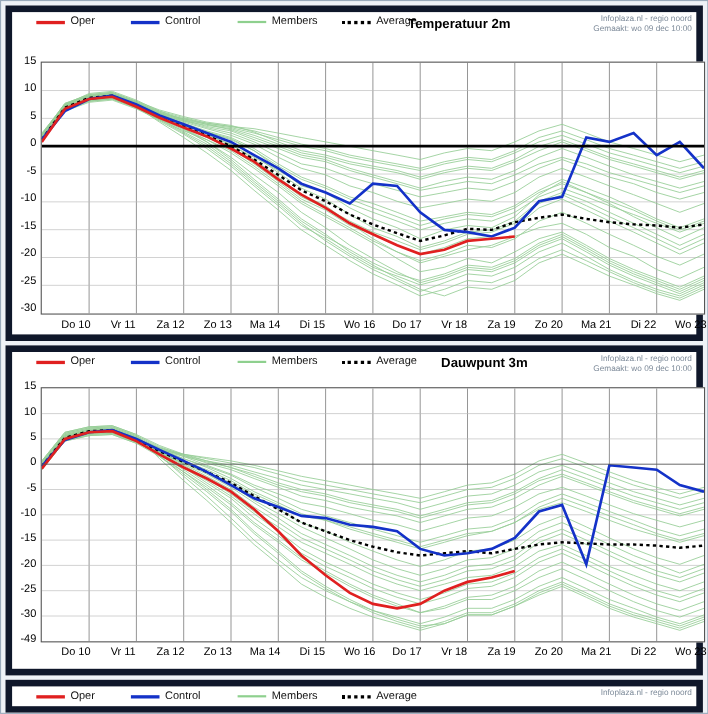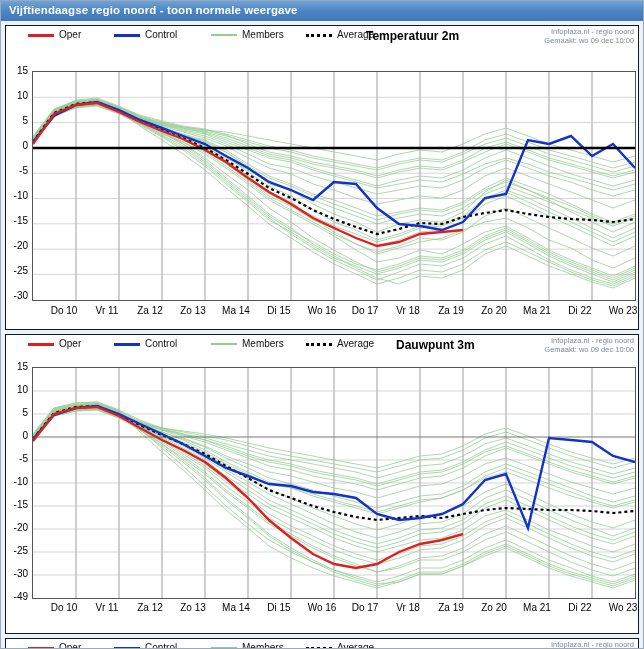--- a/index.html
+++ b/index.html
@@ -25,21 +25,21 @@
     font-weight: bold;
     padding: 3px 8px;
     letter-spacing: .1px;
     white-space: nowrap;
     overflow: hidden;
   }
   .panel {
     position: relative;
     background: #ffffff;
     margin: 4px 4px 0 4px;
-    border: 1px solid #0f172a;
+    border: 6px solid #0f172a;
   }
   .panel-inner { position: relative; width: 100%; height: 100%; }
 
   
   .legend {
     position: absolute;
     left: 0; top: 2px;
     width: 100%;
     height: 16px;
     font-size: 10px;
@@ -99,23 +99,20 @@
     text-align: center;
     line-height: 10px;
     white-space: nowrap;
   }
 </style>
 </head>
 <body>
 
 <div class="window">
 
-  <div class="titlebar">
-    <span>Vijftiendaagse regio noord - toon normale weergave</span>
-  </div>
 
   <div class="panel" style="height:305px;">
     <div class="panel-inner">
 
       <div class="legend">
         <div class="legend-item" style="left:22px;">
           <span class="legend-swatch" style="border-top-color:#e02020;"></span><span class="legend-label">Oper</span>
         </div>
         <div class="legend-item" style="left:108px;">
           <span class="legend-swatch" style="border-top-color:#1432c8;border-top-width:3.5px;"></span><span class="legend-label">Control</span>

